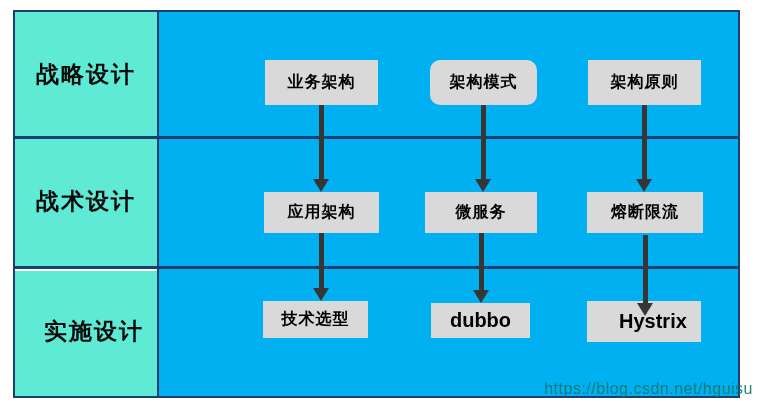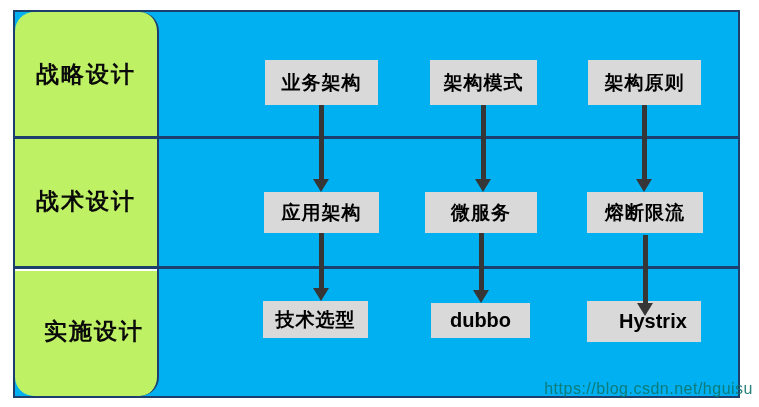--- a/index.html
+++ b/index.html
@@ -7,43 +7,43 @@
     width:759px;height:407px;background:#ffffff;overflow:hidden;
     font-family:"Liberation Sans",sans-serif;
   }
   .canvas{position:relative;width:759px;height:407px;background:#ffffff;}
   .diagram{
     position:absolute;left:13px;top:10px;width:727px;height:388px;
     border:2px solid #1d3f6e;box-sizing:border-box;background:#00B0F0;
   }
   .left-panel{
     position:absolute;left:0;top:0;width:144px;height:100%;
-    background:#bef264;border-right:2px solid #1d3f6e;box-sizing:border-box;
-    display:flex;flex-direction:column;z-index:3;border-radius:19px;
+    background:#5eead4;border-right:2px solid #1d3f6e;box-sizing:border-box;
+    display:flex;flex-direction:column;z-index:3;
   }
   .row-cell{
     display:flex;align-items:center;justify-content:center;
     font-family:"Liberation Serif","DejaVu Serif",serif;
     font-weight:bold;font-size:23px;color:#0a0a0a;letter-spacing:2px;
   }
   .row-cell.r1{height:124px;}
   .row-cell.r2{height:131px;}
   .row-cell.r3{height:129px;padding-left:16px;}
   .divider{
     position:absolute;left:0;width:723px;height:3px;background:#1d3f6e;z-index:4;
   }
   .divider.d1{top:124px;}
   .divider.d2{top:254px;}
   .panel-white-gap{
     position:absolute;left:0;top:257px;width:142px;height:2px;background:#ffffff;z-index:5;
   }
   .node{
     position:absolute;background:#D9D9D9;color:#000000;
     display:flex;align-items:center;justify-content:center;
-    font-weight:bold;font-size:19px;z-index:2;letter-spacing:1px;
+    font-weight:bold;font-size:16px;z-index:2;letter-spacing:1px;
   }
   .node.latin{font-size:20px;letter-spacing:0;}
   .node.hystrix{justify-content:flex-start;padding-left:32px;box-sizing:border-box;}
   .shaft{position:absolute;width:5px;background:#363636;z-index:6;}
   .head{
     position:absolute;width:0;height:0;z-index:6;
     border-left:8px solid transparent;border-right:8px solid transparent;
     border-top:13px solid #363636;
   }
   .watermark{
@@ -61,21 +61,21 @@
       <div class="row-cell r1">战略设计</div>
       <div class="row-cell r2">战术设计</div>
       <div class="row-cell r3">实施设计</div>
     </div>
 
     <div class="divider d1"></div>
     <div class="divider d2"></div>
     <div class="panel-white-gap"></div>
 
     <div class="node" style="left:250px;top:48px;width:113px;height:45px;">业务架构</div>
-    <div class="node" style="left:415px;top:48px;width:107px;height:45px;">架构模式</div>
+    <div class="node" style="left:415px;top:48px;width:107px;height:45px;border-radius:10px;">架构模式</div>
     <div class="node" style="left:573px;top:48px;width:113px;height:45px;">架构原则</div>
 
     <div class="node" style="left:249px;top:180px;width:115px;height:41px;text-align:center;">应用架构</div>
     <div class="node" style="left:410px;top:180px;width:112px;height:41px;">微服务</div>
     <div class="node" style="left:572px;top:180px;width:116px;height:41px;">熔断限流</div>
 
     <div class="node" style="left:248px;top:289px;width:105px;height:37px;">技术选型</div>
     <div class="node latin" style="left:416px;top:291px;width:99px;height:35px;">dubbo</div>
     <div class="node latin hystrix" style="left:572px;top:289px;width:114px;height:41px;">Hystrix</div>
 

